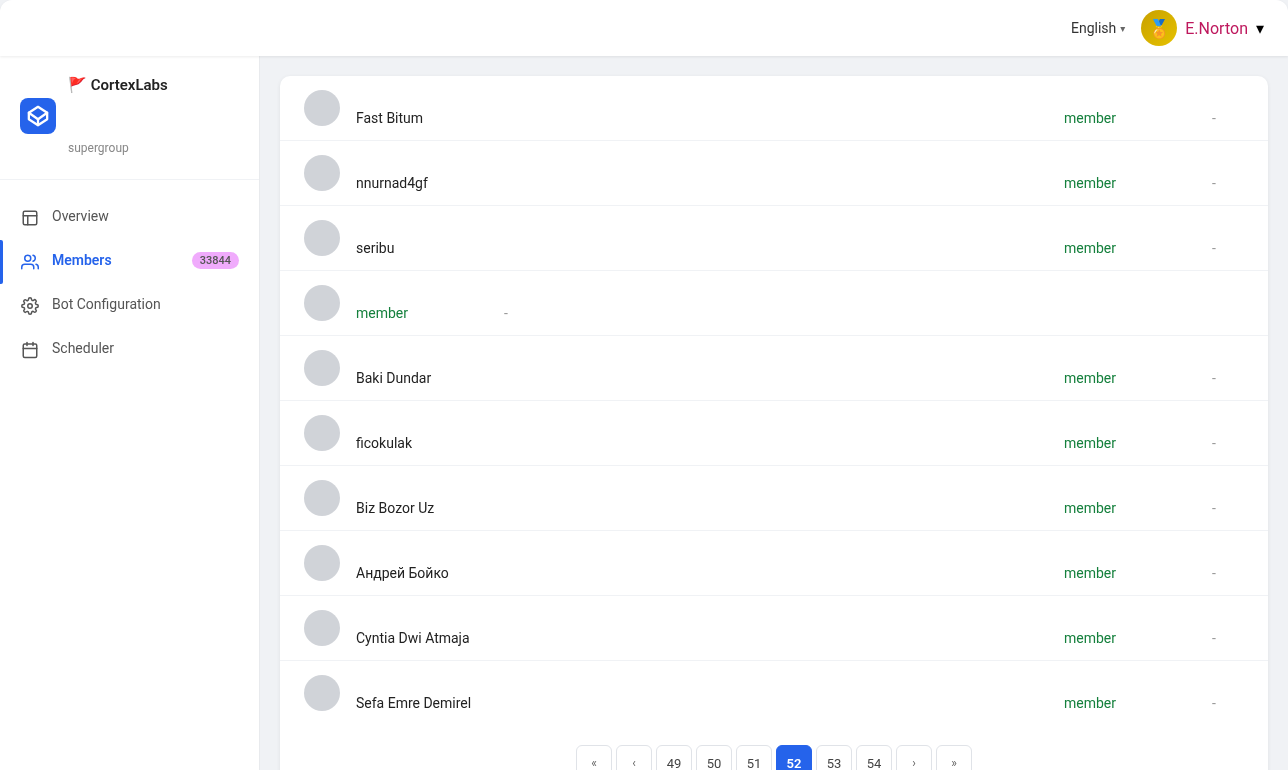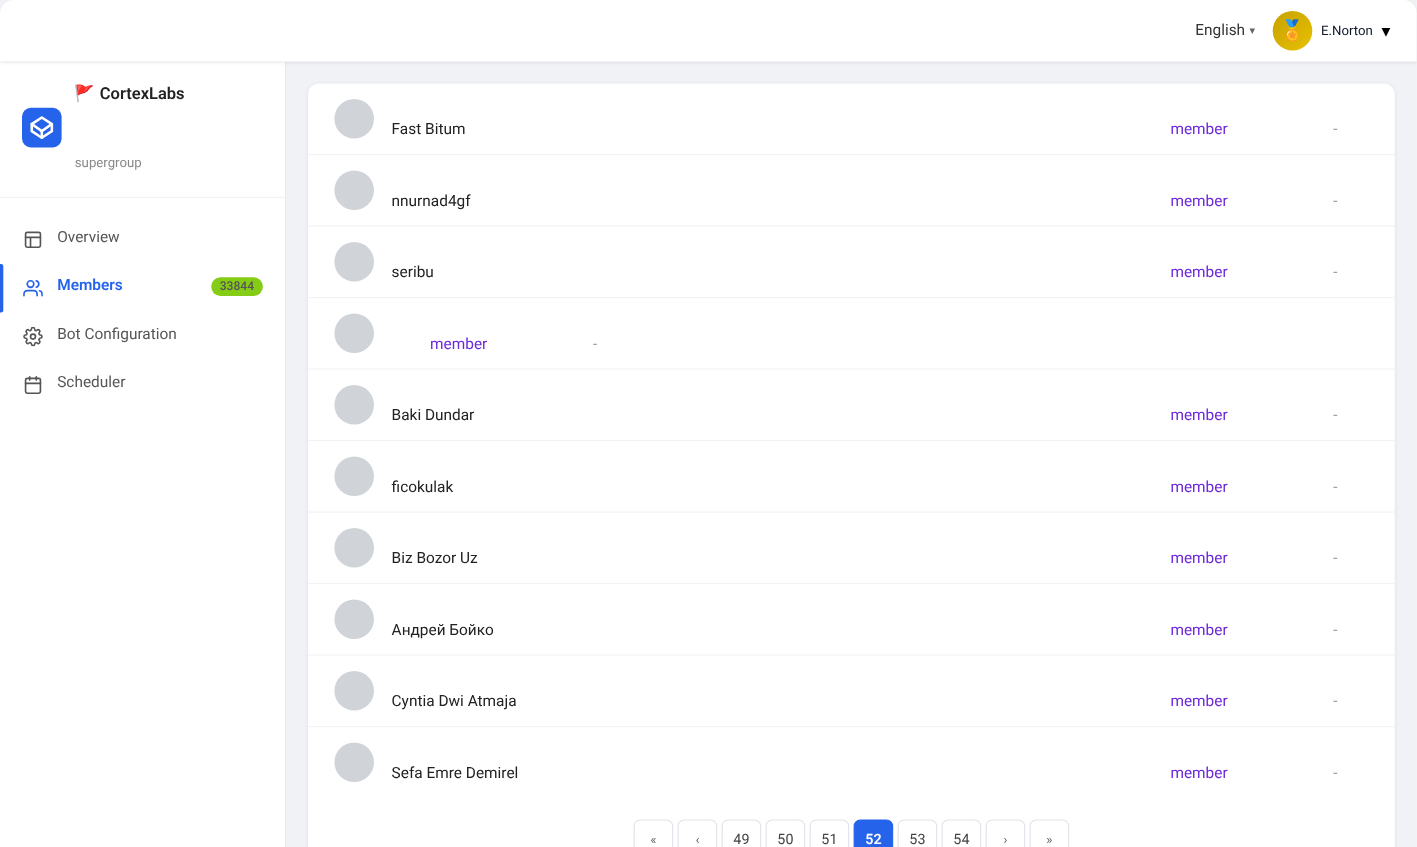--- a/index.html
+++ b/index.html
@@ -52,22 +52,22 @@
       height: 36px;
       border-radius: 50%;
       background: linear-gradient(135deg, #c8a000, #e6c200);
       display: flex;
       align-items: center;
       justify-content: center;
       font-size: 18px;
       overflow: hidden;
     }
     .user-name {
-      font-size: 12px;
-      color: #0f172a;
+      font-size: 16px;
+      color: #be185d;
     }
 
     
     .main-layout {
       display: flex;
       flex: 1;
       background: #f0f2f5;
     }
 
     
@@ -146,21 +146,21 @@
     }
     .nav-icon {
       width: 20px;
       height: 20px;
       display: flex;
       align-items: center;
       justify-content: center;
       flex-shrink: 0;
     }
     .nav-badge {
-      background: #84cc16;
+      background: #f0abfc;
       color: #555;
       font-size: 11px;
       padding: 2px 8px;
       border-radius: 12px;
       margin-left: auto;
       font-weight: 500;
     }
 
     
     .content {
@@ -195,23 +195,22 @@
       margin-right: 16px;
     }
     .member-name {
       flex: 1;
       font-size: 14px;
       color: #222;
     }
     .member-role {
       width: 120px;
       font-size: 14px;
-      color: #6d28d9;
+      color: #15803d;
       text-align: left;
-      margin-left: 35px;
     }
     .member-action {
       width: 60px;
       font-size: 14px;
       color: #999;
       text-align: center;
     }
 
     
     .pagination {

